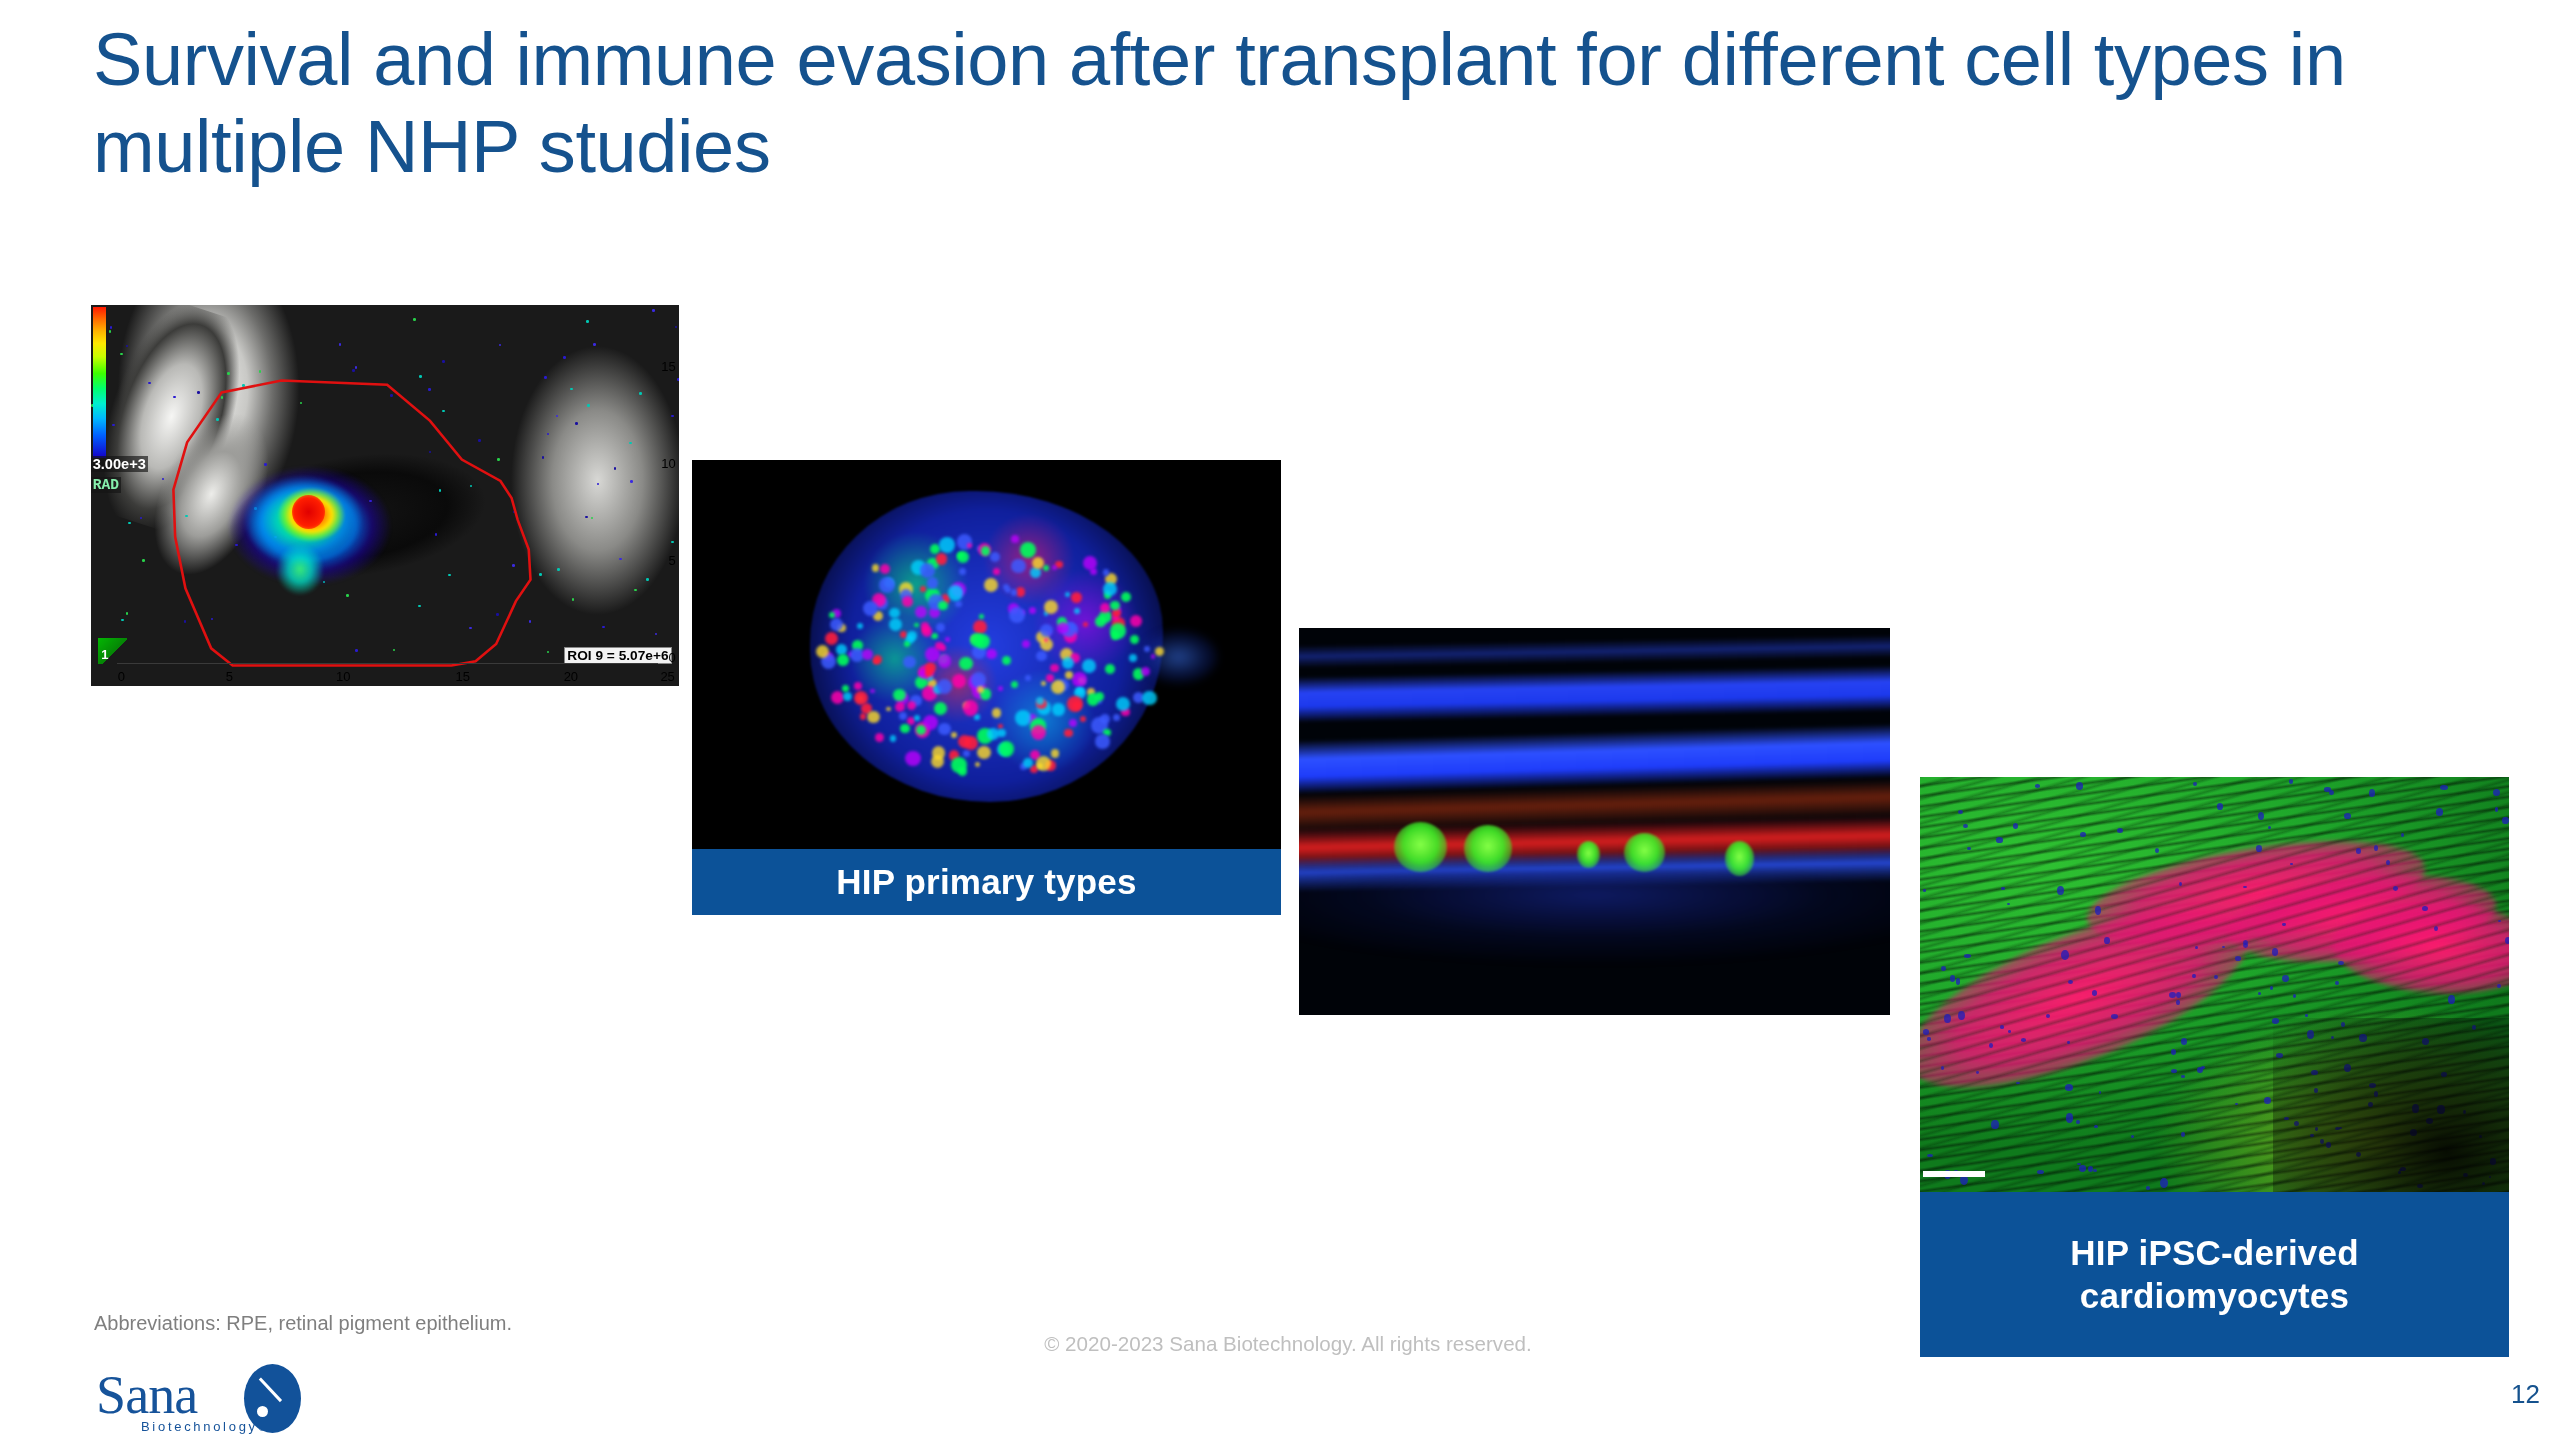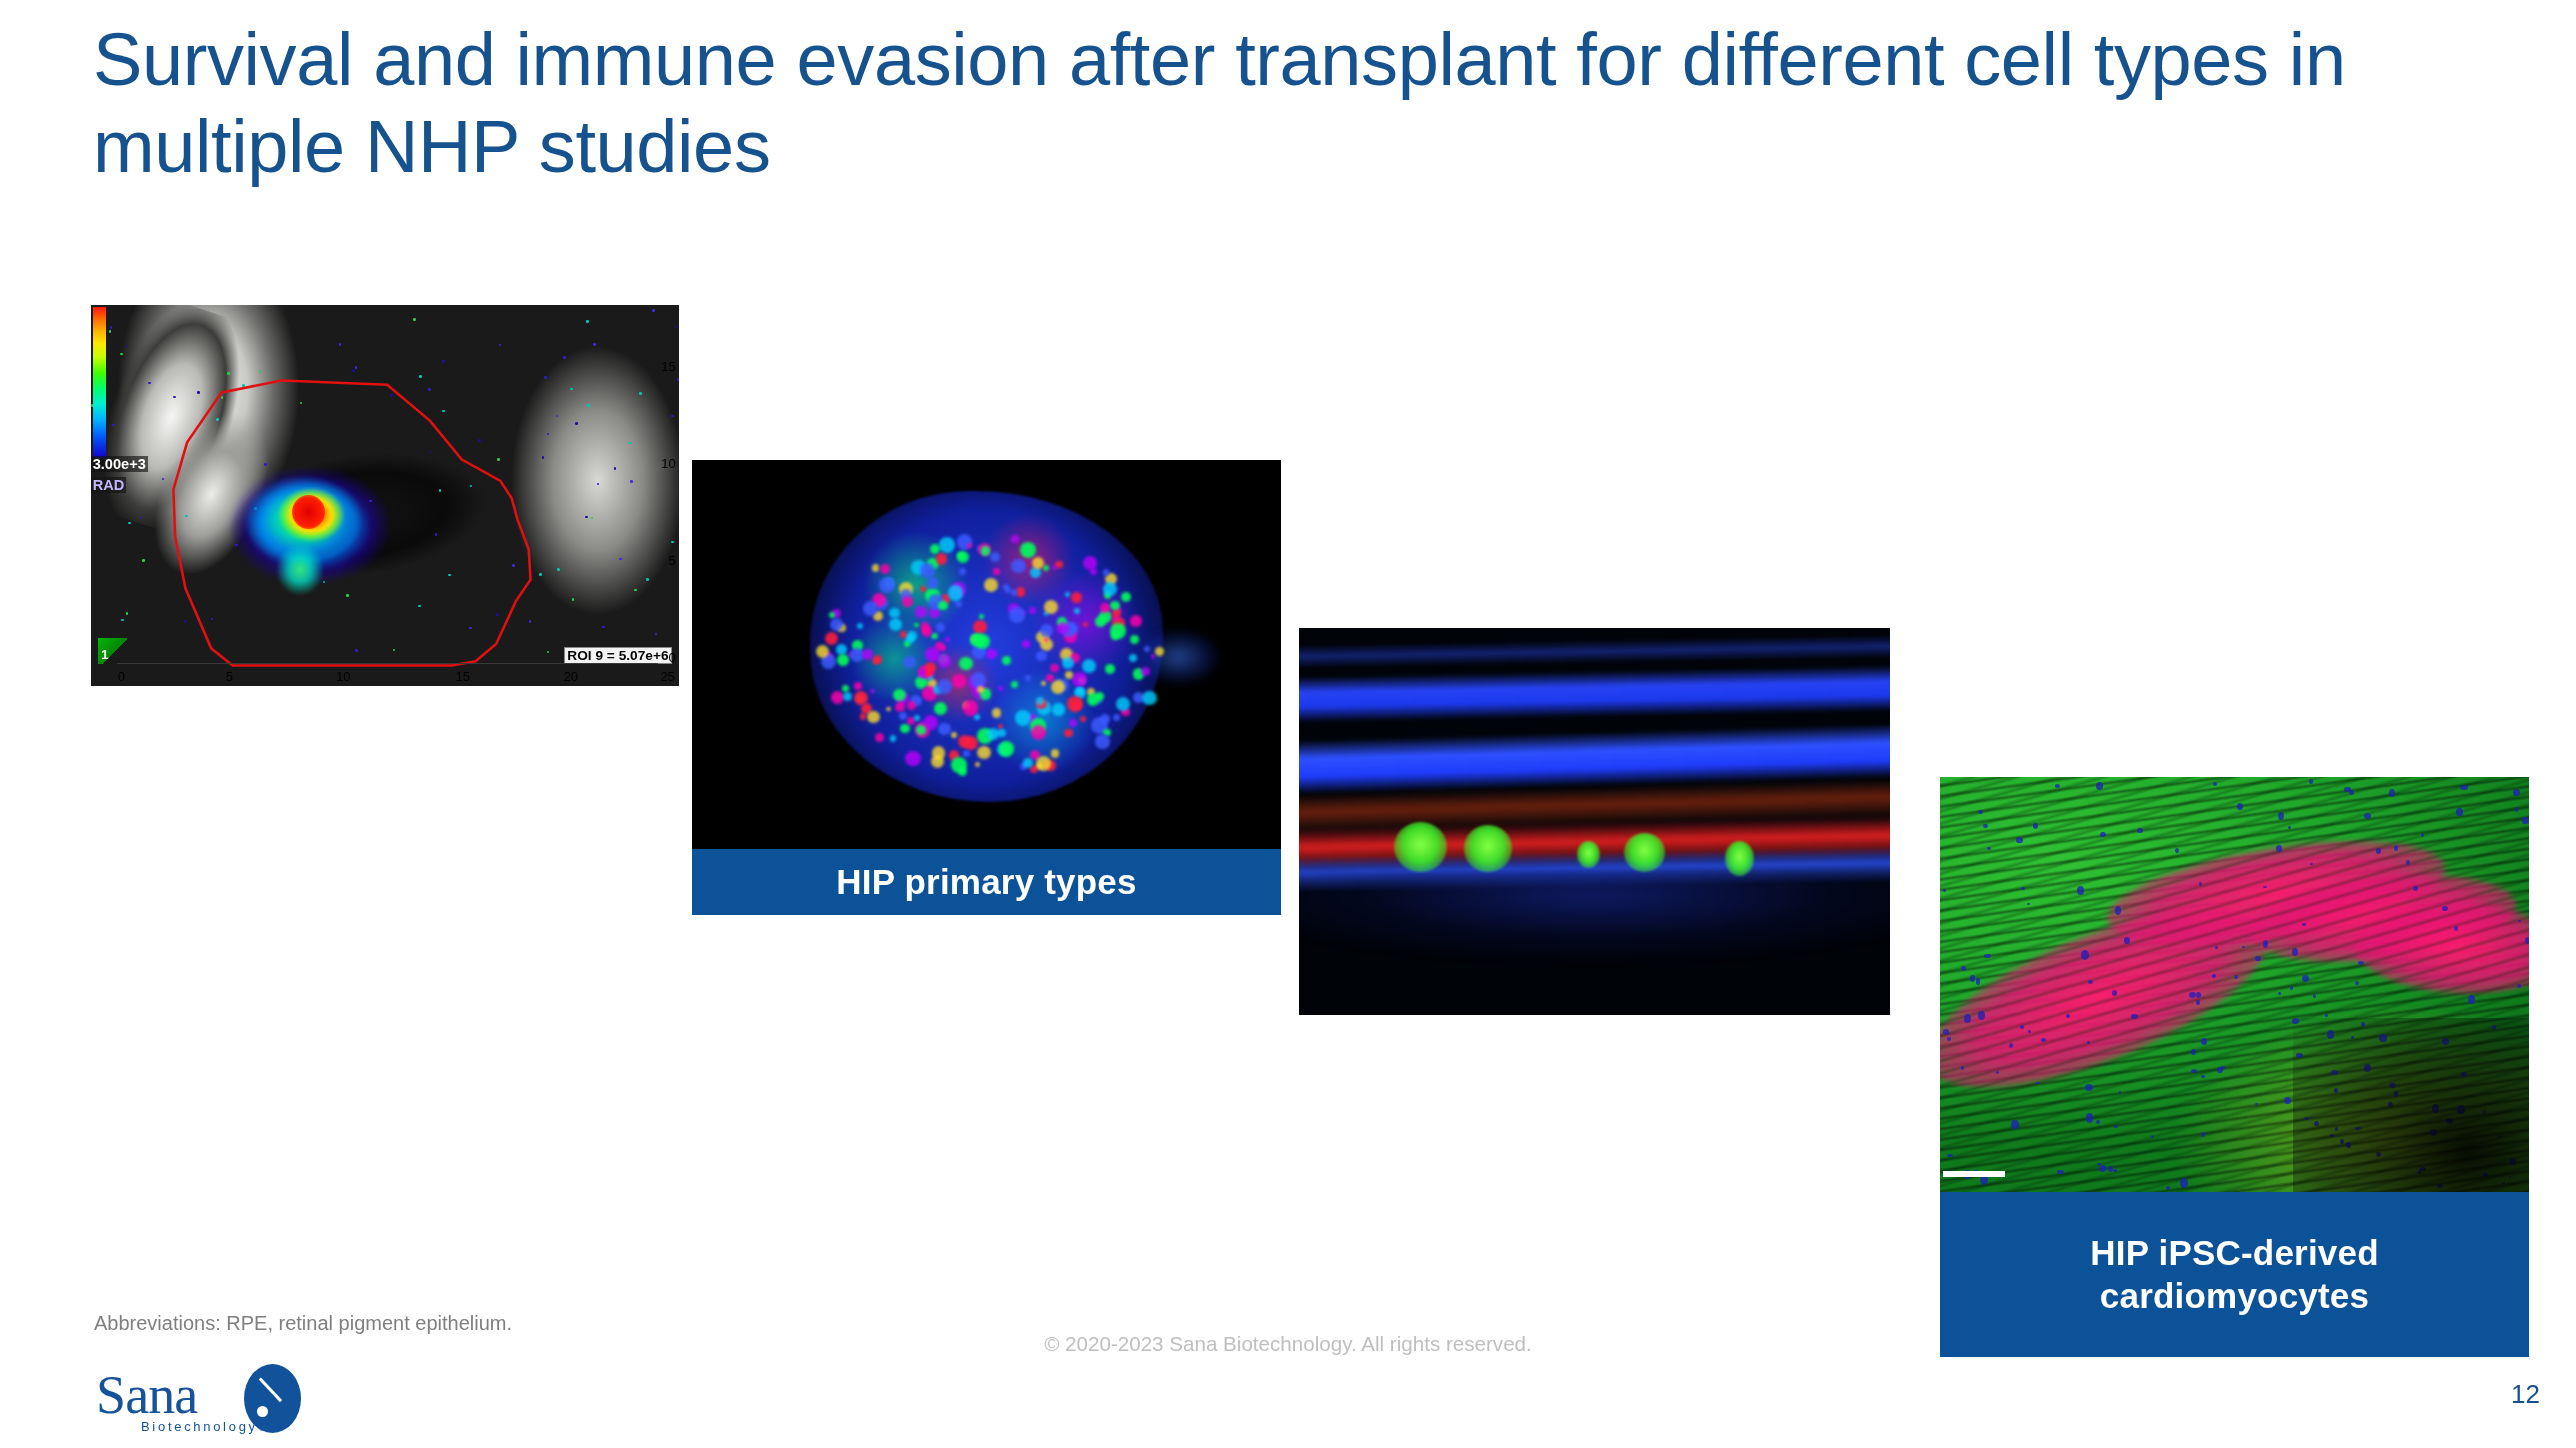--- a/index.html
+++ b/index.html
@@ -60,21 +60,21 @@
   #panel-hip-ipsc .figure-caption { height: 82px; }
 
   #panel-hip-islets      { left: 692px;  top: 460px;  width: 589px; }
   #panel-hip-islets .figure-image   { height: 389px; }
   #panel-hip-islets .figure-caption { height: 66px; }
 
   #panel-hip-rpe         { left: 1299px; top: 628px;  width: 591px; }
   #panel-hip-rpe .figure-image   { height: 387px; }
   #panel-hip-rpe .figure-caption { height: 75px; }
 
-  #panel-hip-cm          { left: 1920px; top: 777px;  width: 589px; margin-left: 20px; }
+  #panel-hip-cm          { left: 1920px; top: 777px;  width: 589px; }
   #panel-hip-cm .figure-image   { height: 415px; }
   #panel-hip-cm .figure-caption { height: 165px; flex-direction: column; line-height: 1.22; }
 
   
   #ivis-scene {
     position: absolute;
     inset: 0;
     background:
       radial-gradient(ellipse 103px 163px at 20% 22%, #f2f2f0 0%, #c9c9c6 38%, #6d6d6b 62%, #1a1a1a 88%),
       radial-gradient(ellipse 258px 155px at 86% 52%, #cfcfcc 0%, #8c8c8a 45%, #262626 85%),
@@ -108,23 +108,23 @@
       #3dff00 44%, #00ff6e 54%, #00f0d0 64%, #00b7ff 74%, #0060ff 85%, #1400c8 100%);
   }
   #ivis-colorbar-max {
     position: absolute; left: 0px; top: 151px;
     font-size: 14.6px; font-weight: bold; color: #ffffff;
     background: rgba(20,20,20,0.65); padding: 0 1.7px; white-space: nowrap;
     font-family: "Liberation Sans", sans-serif;
   }
   #ivis-colorbar-unit {
     position: absolute; left: 0px; top: 172px;
-    font-size: 14.6px; font-weight: bold; color: #c4b5fd;
+    font-size: 14.6px; font-weight: bold; color: #86efac;
     background: rgba(20,20,20,0.65); padding: 0 1.7px;
-    font-family: Liberation Sans, sans-serif;
+    font-family: Liberation Mono, monospace;
   }
   
   #ivis-signal {
     position: absolute; left: 129px; top: 159px; width: 172px; height: 129px;
   }
   #ivis-signal .blob-outer {
     position: absolute; inset: 0;
     background: radial-gradient(ellipse 82px 60px at 52% 48%,
       rgba(255,0,0,0) 0%, rgba(0,110,255,0.72) 56%, rgba(30,0,190,0.50) 76%, rgba(20,0,120,0) 100%);
     filter: blur(1.7px);

